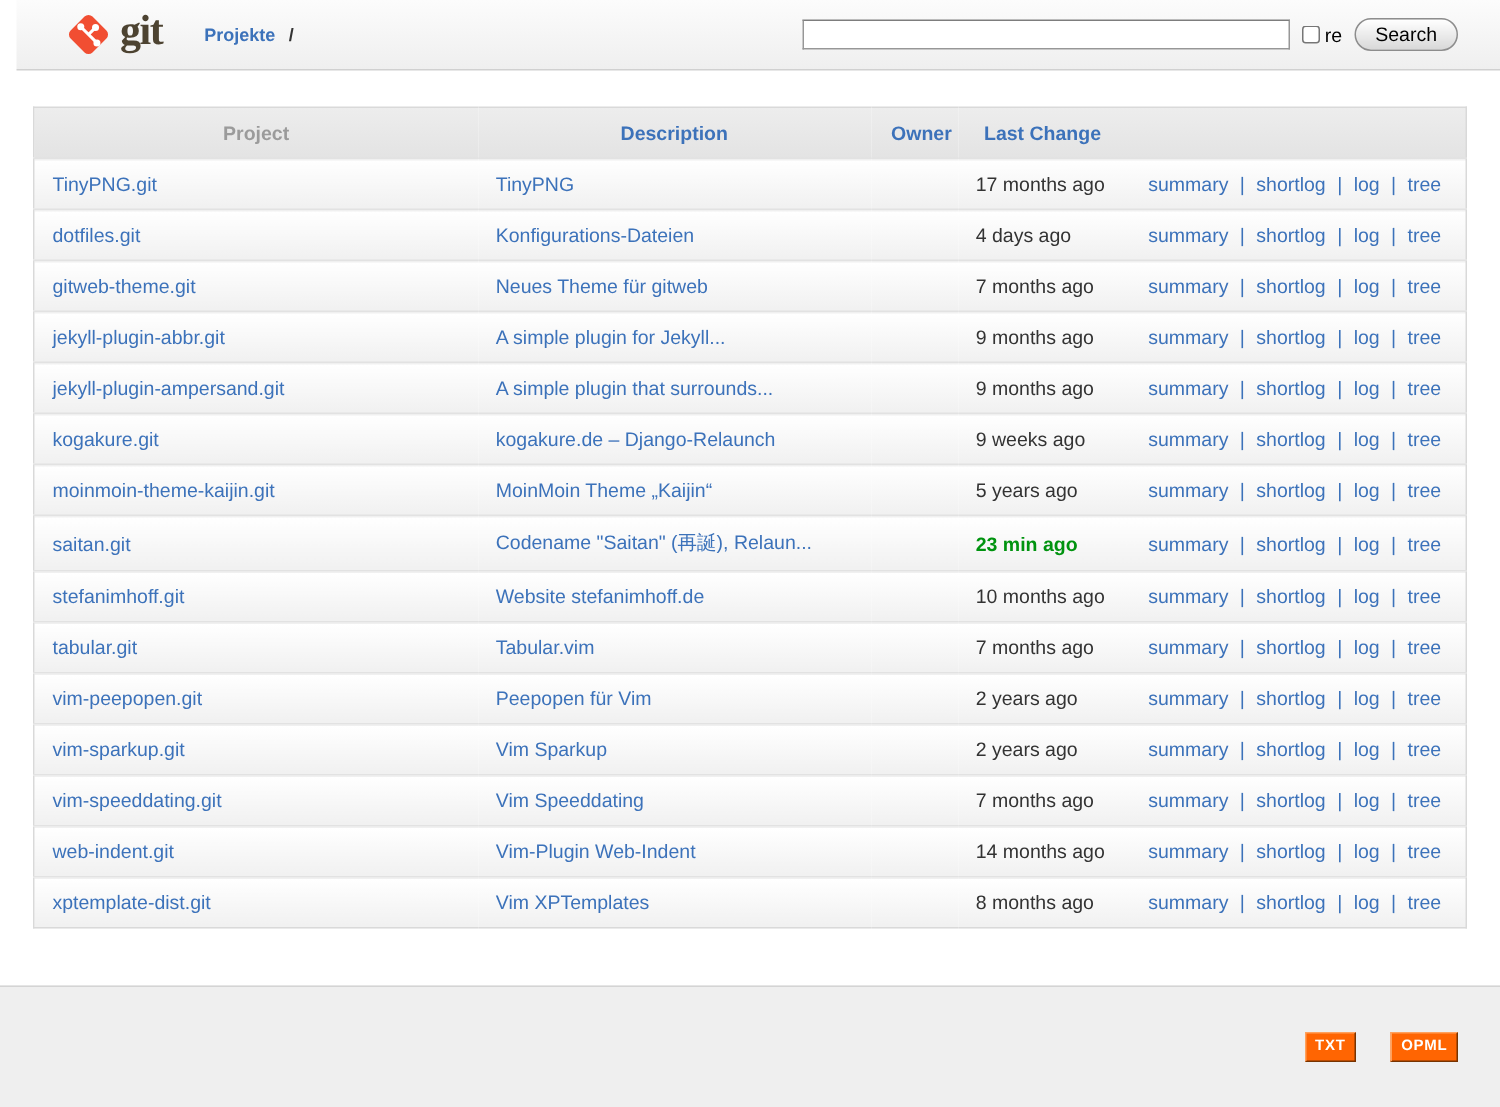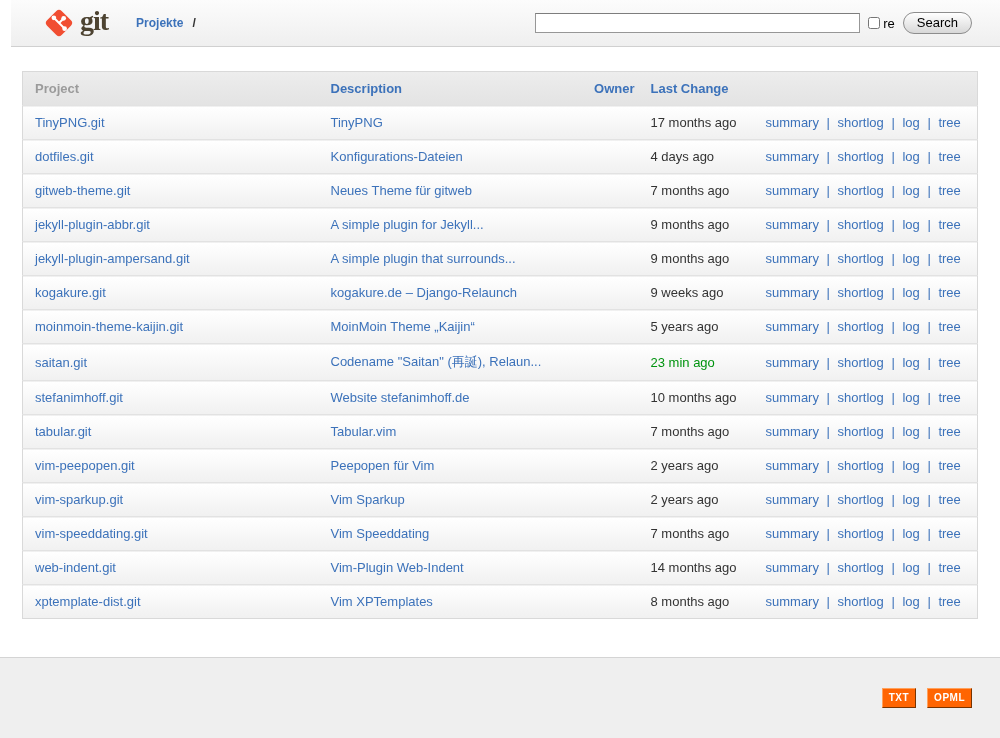--- a/index.html
+++ b/index.html
@@ -54,55 +54,55 @@
 
   
   .content { flex: 1; padding: 24px 22px 0; }
   table.projects {
     width: 100%; border-collapse: collapse;
     border: 1px solid #d9d9d9;
     font-size: 13px;
   }
   thead tr { background: linear-gradient(#ededed, #e3e3e3); }
   th {
-    font-weight: bold; text-align: left;
+    font-weight: bold; text-align: center;
     padding: 9px 12px; font-size: 13px;
   }
   th.col-project { color: #9b9b9b; }
   th a { color: #3c72ba; text-decoration: none; }
   th.col-owner { text-align: right; padding-right: 4px; }
   th.col-last { padding-left: 12px; }
   tbody tr {
     background: linear-gradient(#ffffff, #f0f0f0);
     border-top: 1px solid #e2e2e2;
   }
   td { padding: 9px 12px; }
   td a { color: #3c72ba; text-decoration: none; }
   td.time { text-align: left; white-space: nowrap; color: #333; }
-  td.time.recent { color: #00930f; font-weight: normal; }
+  td.time.recent { color: #00930f; font-weight: bold; }
   td.links { padding-left: 14px; white-space: nowrap; }
   td.links .pipe { color: #3c72ba; padding: 0 4px; }
 
   
   .footer {
     flex: none; height: 81px;
     background: #efefef;
     border-top: 1px solid #d4d4d4;
     display: flex; justify-content: flex-end; align-items: flex-start;
     padding: 30px 28px 0; gap: 11px;
   }
   .feed-btn {
     display: inline-block;
     background: #ff6502; color: #ffffff;
     font-size: 10px; font-weight: bold; letter-spacing: 0.5px;
     font-family: "Liberation Sans", sans-serif;
     padding: 3px 6px 4px;
     border: 1px solid;
     border-color: #ffa15c #773300 #773300 #ffa15c;
-    text-decoration: none; cursor: pointer;
+    text-decoration: none; cursor: pointer; margin-left: 12px;
   }
 </style>
 </head>
 <body>
 
 <div class="topbar">
   <div class="logo">
     <span>
       <svg viewBox="0 0 32 32" aria-hidden="true">
         <g transform="rotate(45 16 16)">

